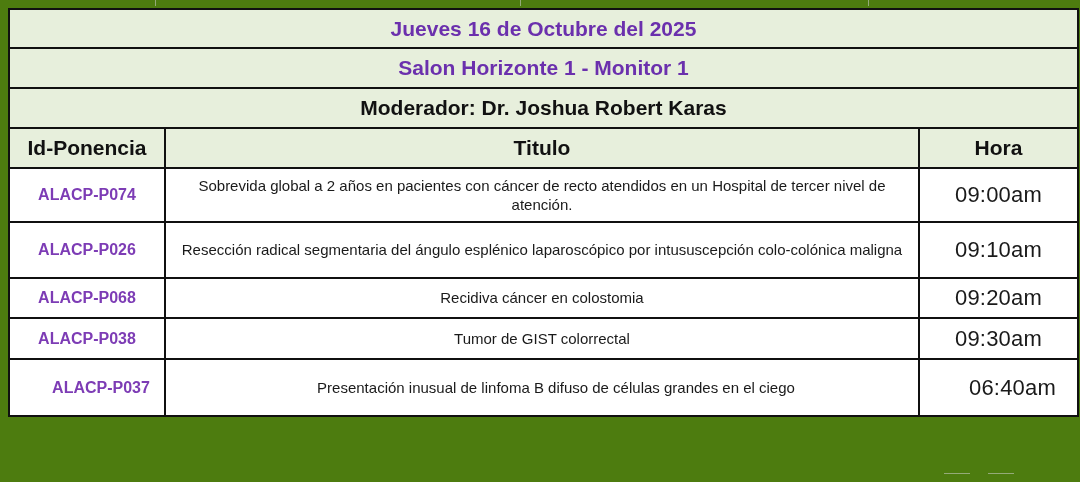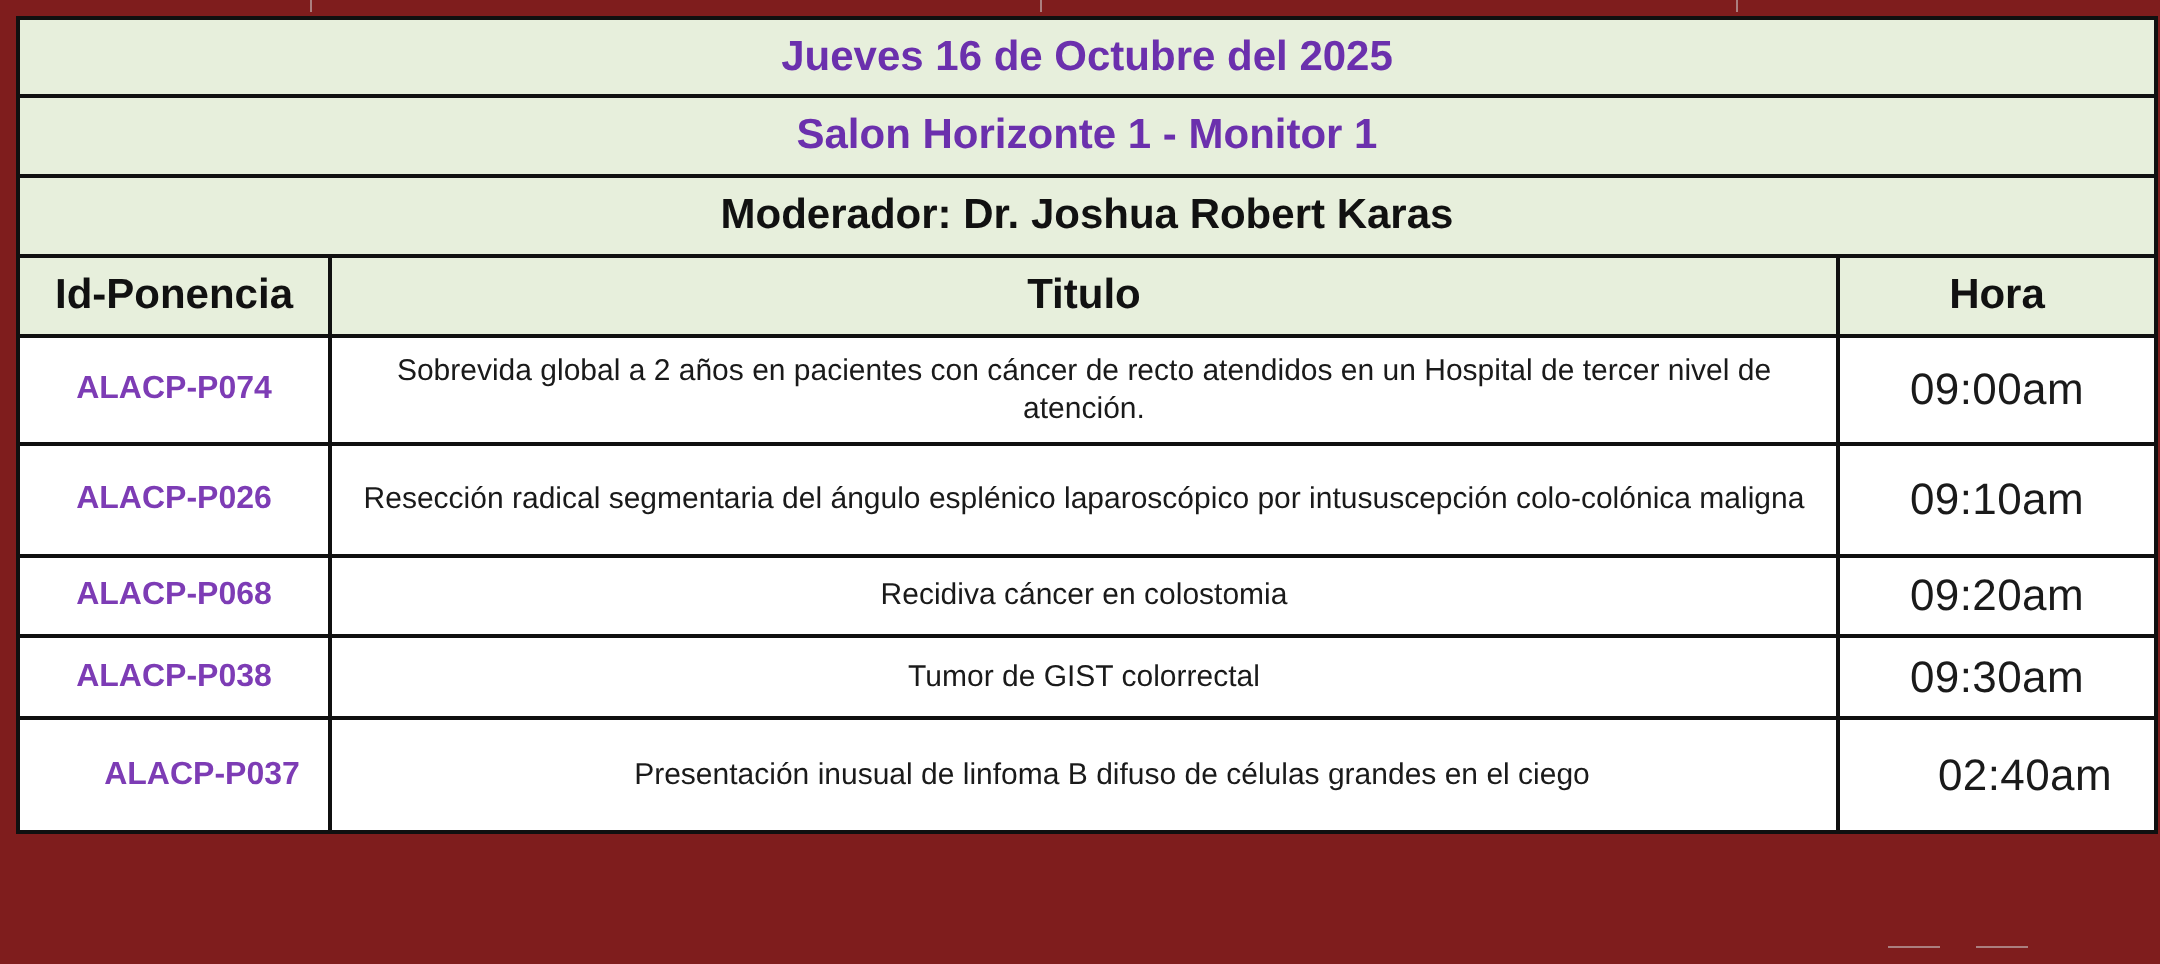--- a/index.html
+++ b/index.html
@@ -5,21 +5,21 @@
   html, body {
     margin: 0;
     padding: 0;
     background: #ffffff;
     font-family: "Liberation Sans", "DejaVu Sans", sans-serif;
   }
   .canvas {
     position: relative;
     width: 1080px;
     height: 482px;
-    background: #7f1d1d;
+    background: #4d7c0f;
     overflow: hidden;
   }
   table.schedule {
     position: absolute;
     left: 8px;
     top: 8px;
     width: 1069px;
     border-collapse: collapse;
     table-layout: fixed;
   }
@@ -131,17 +131,17 @@
         <td class="cell-time">09:20am</td>
       </tr>
       <tr class="r-data h39">
         <td class="cell-id">ALACP-P038</td>
         <td class="cell-title">Tumor de GIST colorrectal</td>
         <td class="cell-time">09:30am</td>
       </tr>
       <tr class="r-data h55">
         <td class="cell-id">ALACP-P037</td>
         <td class="cell-title">Presentación inusual de linfoma B difuso de células grandes en el ciego</td>
-        <td class="cell-time">02:40am</td>
+        <td class="cell-time">06:40am</td>
       </tr>
     </tbody>
   </table>
 </div>
 
 </body></html>

